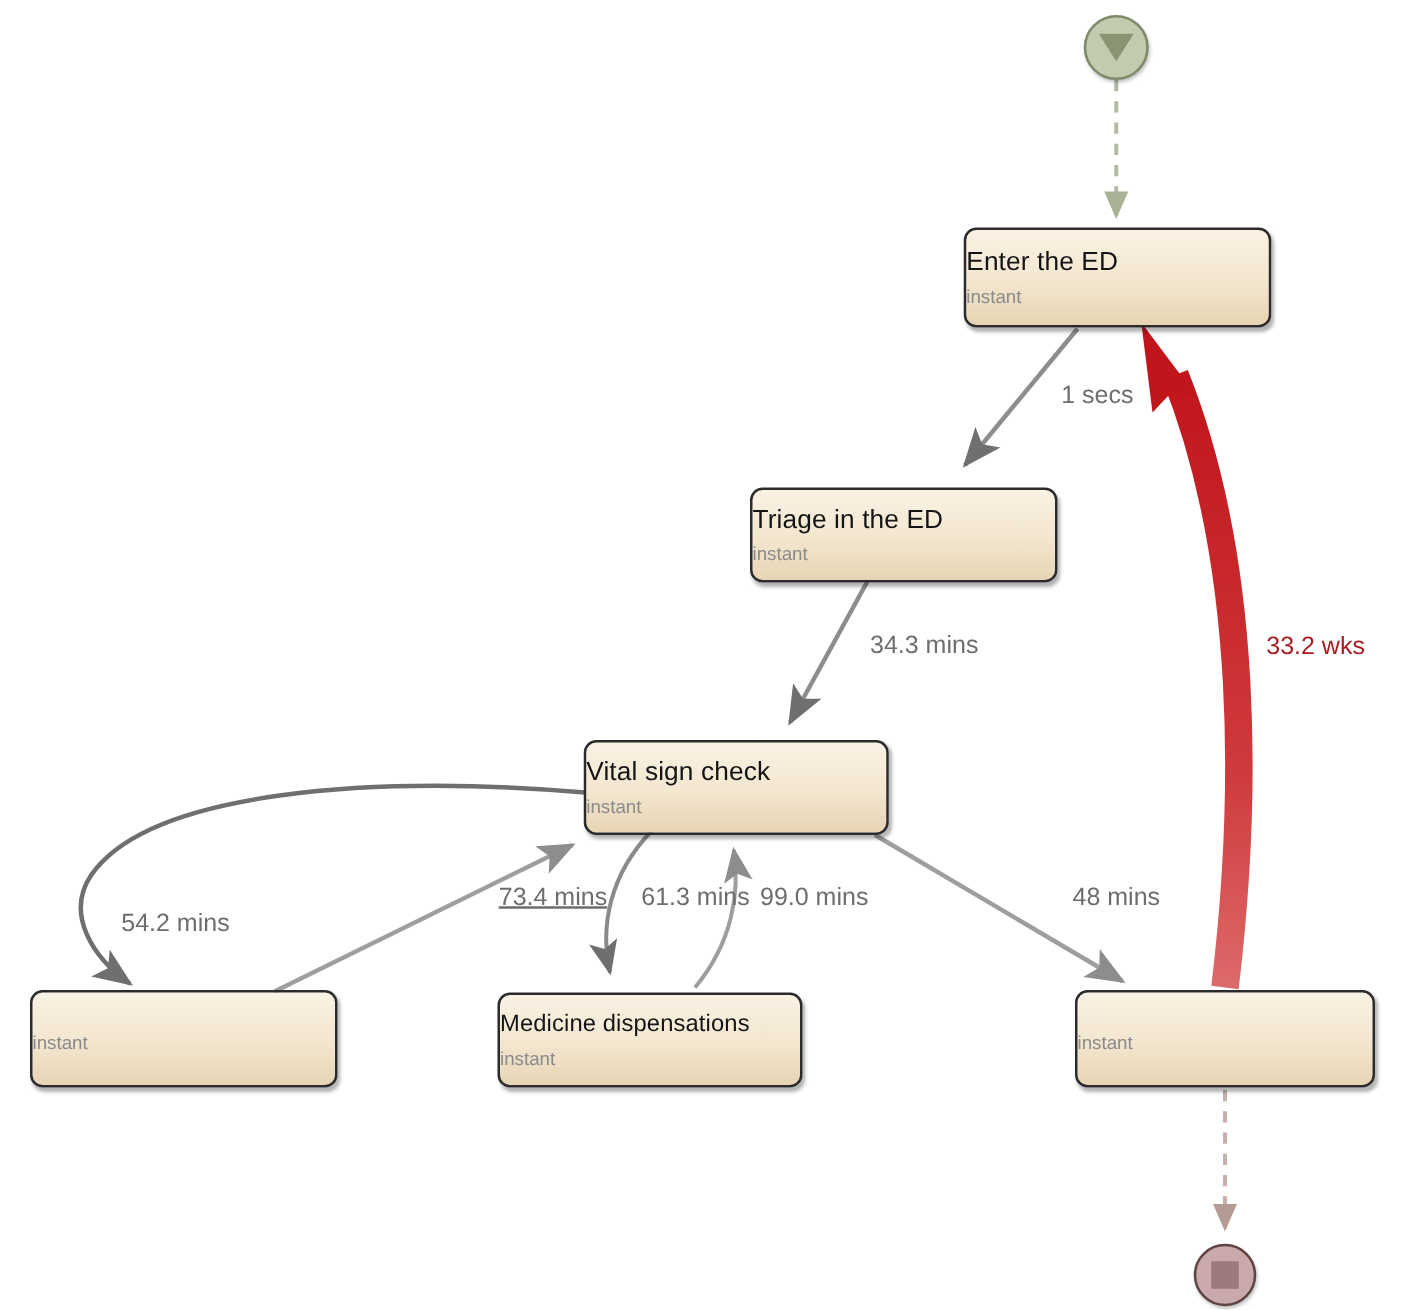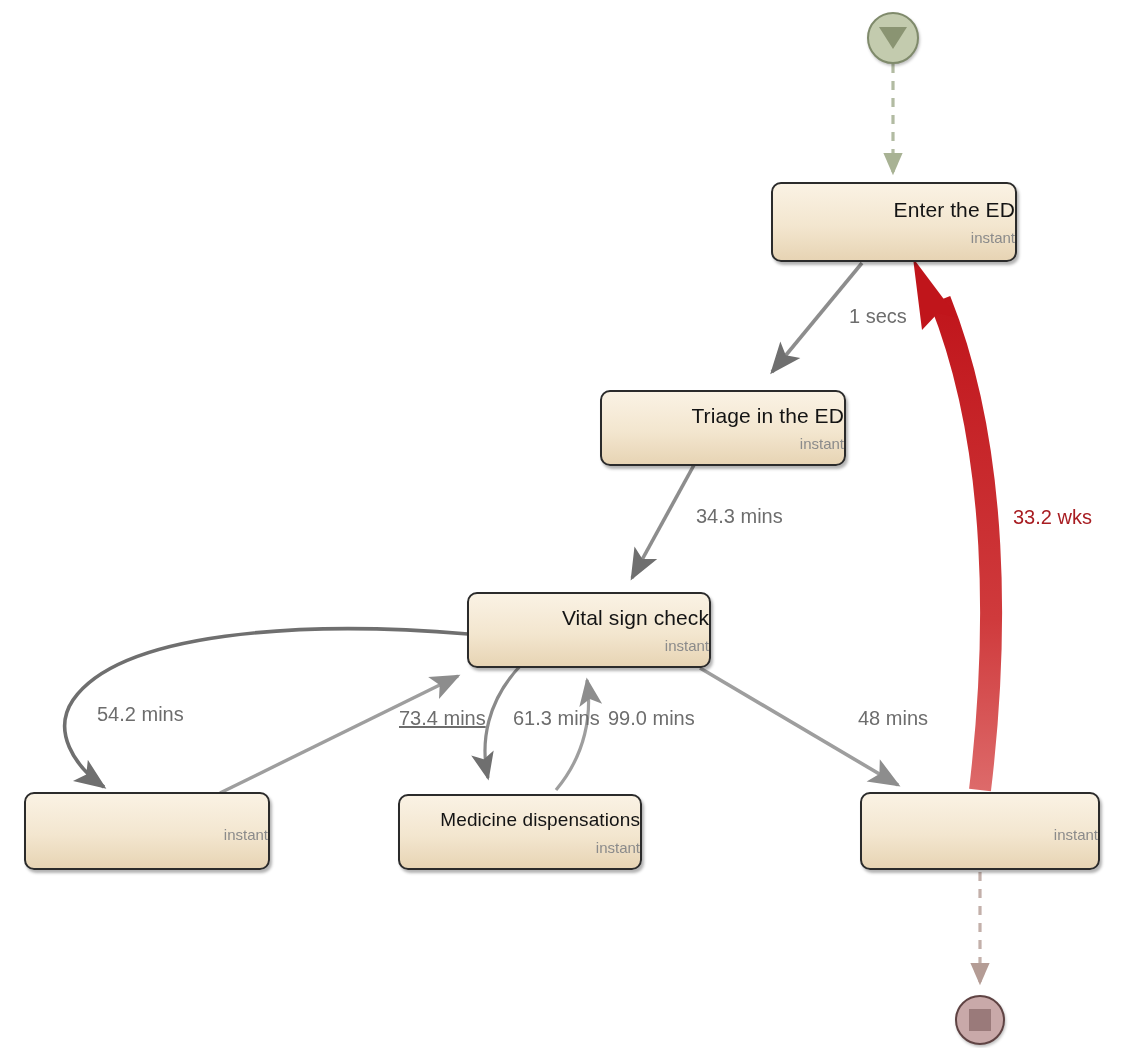--- a/index.html
+++ b/index.html
@@ -30,21 +30,21 @@
   }
   .node {
     position: absolute;
     box-sizing: border-box;
     border: 2px solid #2b2b2b;
     border-radius: 10px;
     background: linear-gradient(to bottom, #faf2e4 0%, #f3e6cf 55%, #e7d4b4 100%);
     box-shadow: 2px 3px 3px rgba(0,0,0,0.30);
     display: flex;
     flex-direction: column;
-    align-items: flex-end;
+    align-items: flex-start;
     justify-content: center;
     text-align: center;
     z-index: 5;
   }
   .node-title {
     color: #141414;
     font-size: 21px;
     line-height: 25px;
     letter-spacing: 0.1px;
     white-space: nowrap;
@@ -184,21 +184,21 @@
   </div>
 
   <div class="endpoint" id="end-node" style="left:955px; top:995px;">
     <div class="sq-glyph"></div>
   </div>
 
   <div class="edge-label" style="left:849px; top:305px;">1 secs</div>
 
   <div class="edge-label" style="left:696px; top:505px;">34.3 mins</div>
 
-  <div class="edge-label" style="left:97px; top:703px;">54.2 mins</div>
+  <div class="edge-label" style="left:97px; top:728px;">54.2 mins</div>
 
   <div class="edge-label" style="left:399px; top:707px;text-decoration:underline;">73.4 mins</div>
 
   <div class="edge-label" style="left:513px; top:707px;">61.3 mins</div>
 
   <div class="edge-label" style="left:608px; top:707px;">99.0 mins</div>
 
   <div class="edge-label" style="left:858px; top:707px;">48 mins</div>
 
   <div class="edge-label loop" style="left:1013px; top:506px;">33.2 wks</div>

